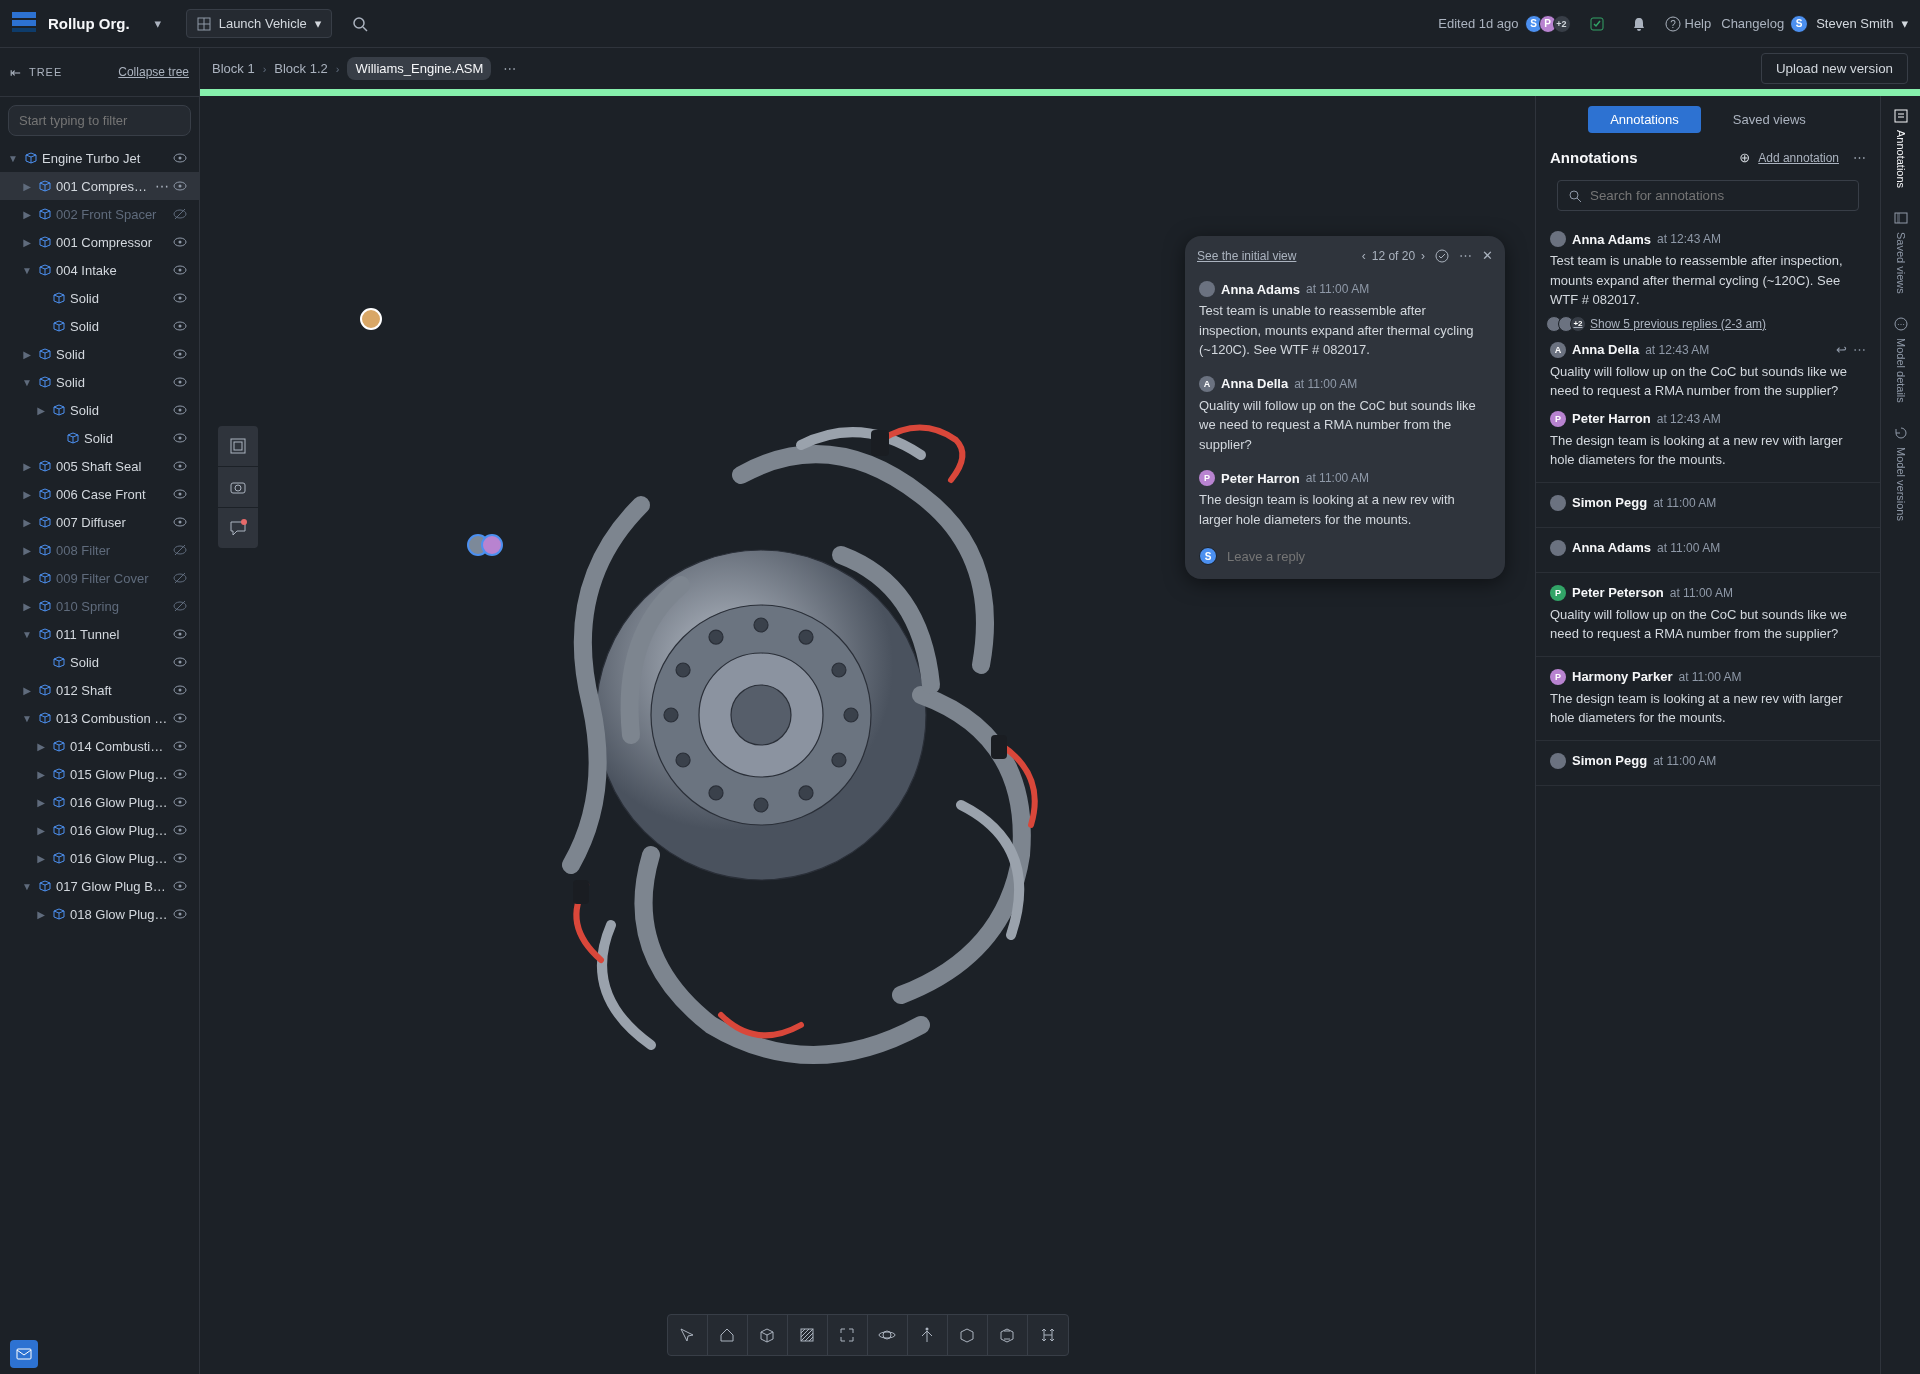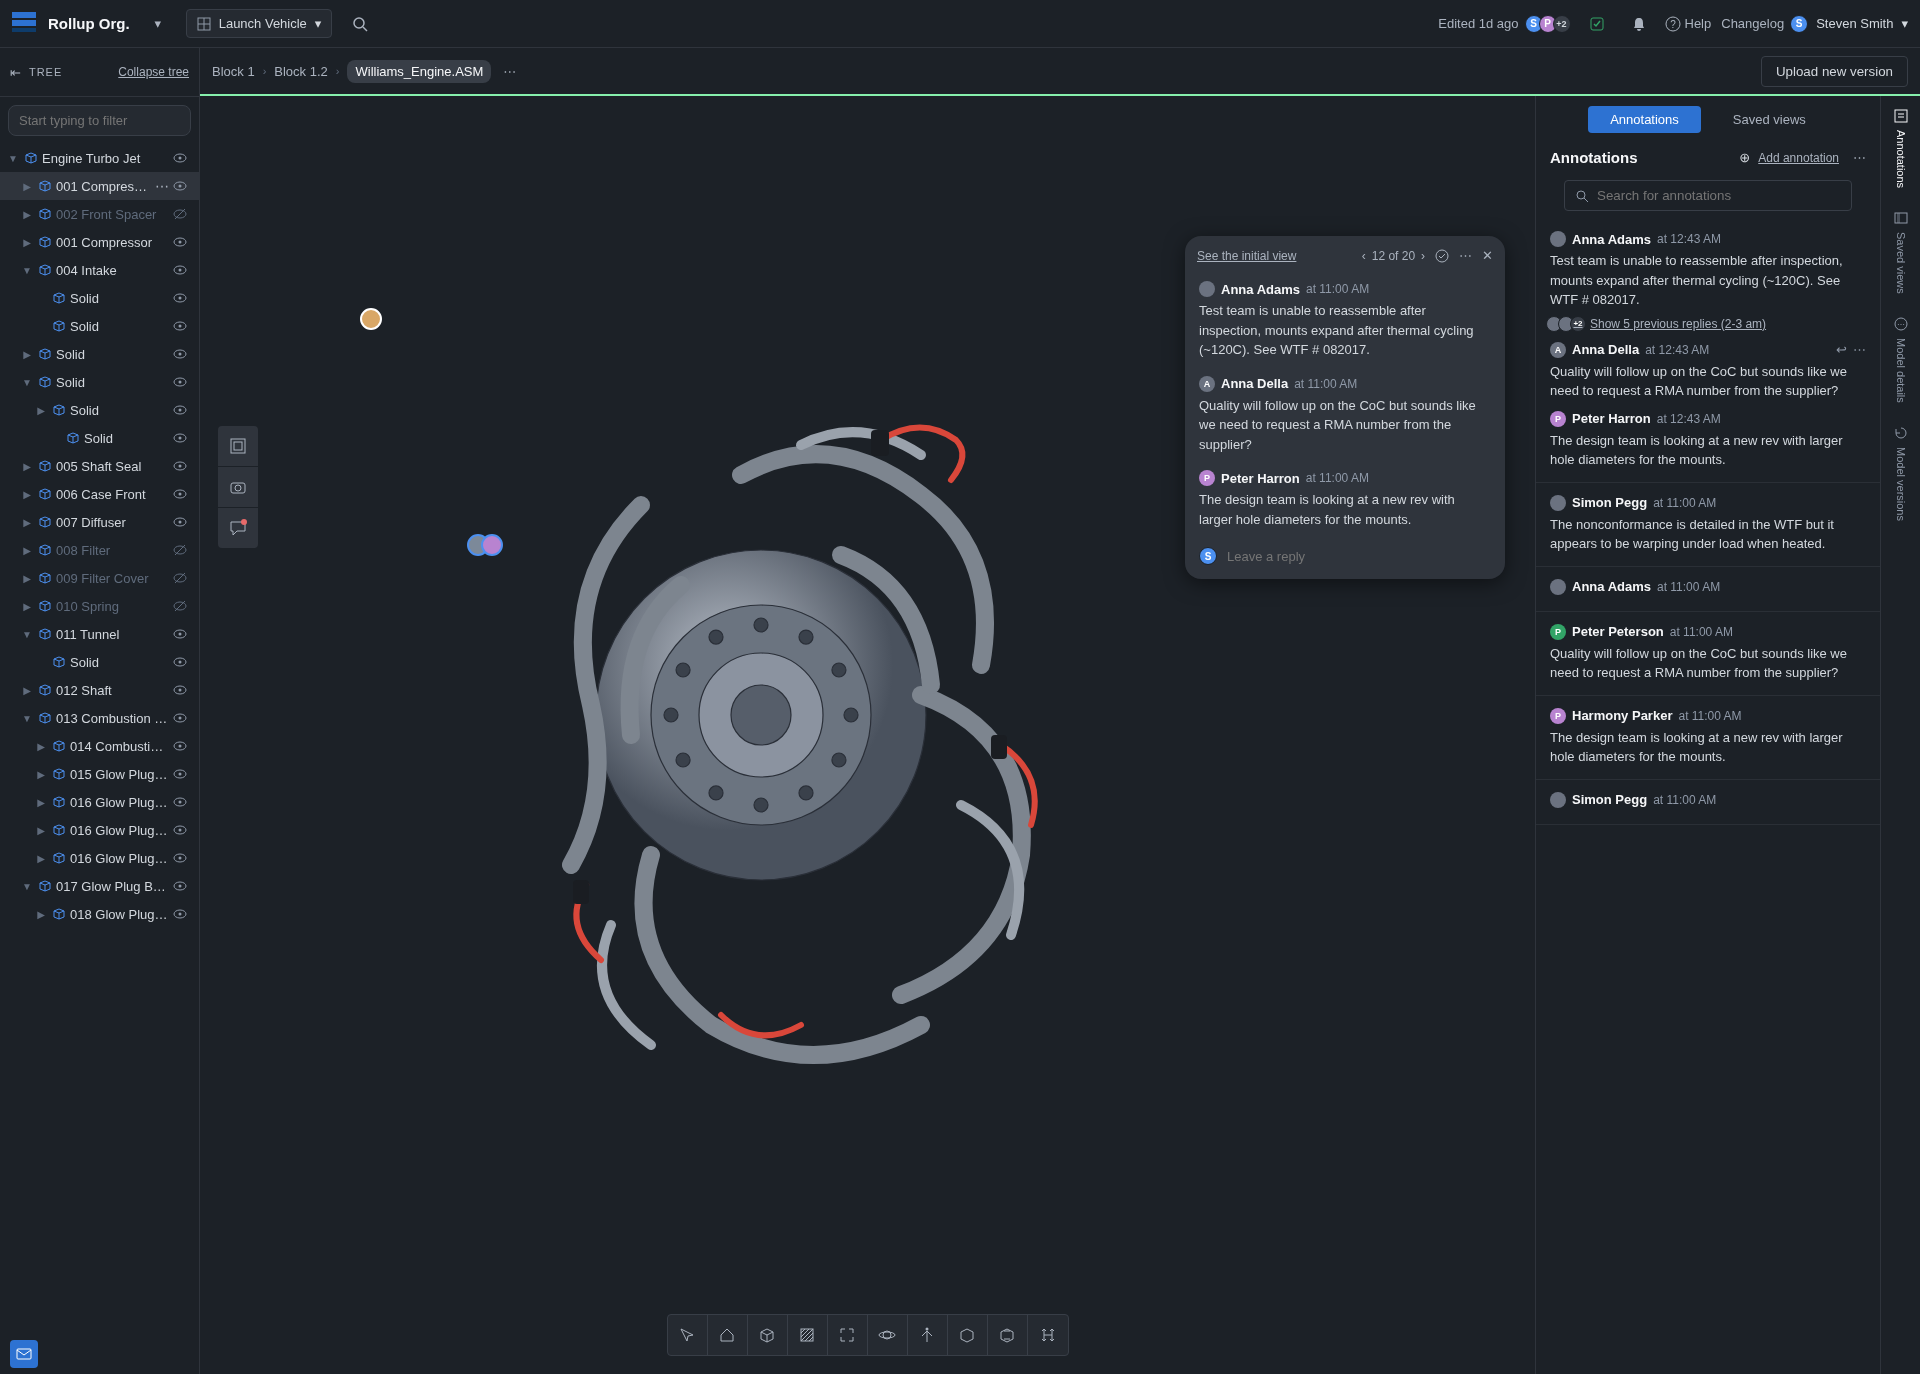--- a/index.html
+++ b/index.html
@@ -57,21 +57,21 @@
 .tree-item.sel{ background:#2f343c;}
 .tree-item .chev{ width:14px; text-align:center; color:#5f6b7c; font-size:10px;}
 .tree-item .bx{ width:14px; height:14px; color:#4c90f0; flex-shrink:0;}
 .tree-item .nm{ flex:1; white-space:nowrap; overflow:hidden; text-overflow:ellipsis; font-size:13px;}
 .tree-item .eye{ width:18px; color:#5f6b7c; font-size:12px; text-align:center;}
 .tree-item .more{ color:#abb3bf; font-size:14px;}
 .mail-btn{ position:absolute; left:10px; bottom:4px; width:28px; height:28px; background:#2d72d2; border-radius:4px; display:flex; align-items:center; justify-content:center; color:#fff;}
 
 
 .main { flex:1; display:flex; flex-direction:column; min-width:0; position:relative; background:#1c2127;}
-.breadcrumb-bar { height:48px; display:flex; align-items:center; padding:0 12px; gap:8px; border-bottom:2px solid #86efac;}
+.breadcrumb-bar { height:48px; display:flex; align-items:center; padding:0 12px; gap:8px; border-bottom:7px solid #86efac;}
 .crumb{ color:#abb3bf; cursor:pointer;}
 .crumb.active{ background:#383e47; padding:4px 8px; border-radius:8px; color:#f6f7f9;}
 .chev-sep{ color:#5f6b7c; font-size:11px;}
 .crumb-more{ color:#abb3bf; padding:0 4px; cursor:pointer;}
 .upload-btn{ margin-left:auto; background:transparent; border:1px solid #383e47; border-radius:4px; padding:7px 14px; color:#d3d8de; cursor:pointer;}
 .viewer-wrap{ flex:1; display:flex; min-height:0;}
 .viewer{ flex:1; position:relative; background:#1c2127; overflow:hidden;}
 .engine { position:absolute; left:45%; top:50%; transform:translate(-50%,-50%); width:610px; height:700px; }
 
 
@@ -105,21 +105,21 @@
 .pin-group .pin{ position:relative; margin-left:-8px;}
 
 
 .anno-panel{ width:345px; border-left:1px solid #2f343c; display:flex; flex-direction:column; background:#1c2127;}
 .anno-tabs{ display:flex; gap:10px; padding:10px; justify-content:center;}
 .anno-tab{ padding:6px 22px; border-radius:4px; cursor:pointer; color:#abb3bf;}
 .anno-tab.active{ background:#2d72d2; color:#fff;}
 .anno-head{ display:flex; align-items:center; padding:6px 14px; gap:8px;}
 .anno-head .title{ font-size:15px; font-weight:600; flex:1; color:#f6f7f9;}
 .add-link{ text-decoration:underline; color:#abb3bf; cursor:pointer; font-size:12px;}
-.anno-search{ margin:8px 28px;}
+.anno-search{ margin:8px 21px;}
 .anno-search-inner{ display:flex; align-items:center; gap:8px; background:transparent; border:1px solid #383e47; border-radius:4px; padding:7px 10px;}
 .anno-search-inner input{ flex:1; background:transparent; border:none; color:#d3d8de; outline:none;}
 .anno-list{ flex:1; overflow-y:auto;}
 .anno{ padding:12px 14px; border-bottom:1px solid #2a2f36;}
 .anno .hdr{ display:flex; align-items:center; gap:6px; margin-bottom:4px;}
 .anno .av{ width:16px;height:16px;border-radius:50%;display:flex;align-items:center;justify-content:center;font-size:9px;font-weight:700;color:#fff;}
 .anno .name{ font-weight:600; color:#f6f7f9;}
 .anno .time{ color:#8f99a8; font-size:12px;}
 .anno .body{ color:#d3d8de; line-height:1.5; margin-left:0;}
 .anno .replies-link{ text-decoration:underline; color:#abb3bf; font-size:12px; margin-top:6px; display:flex; align-items:center; gap:4px;}
@@ -846,21 +846,20 @@
                   </div>
                   <div class="body">The design team is looking at a new rev with larger hole diameters for the mounts.</div>
                 </div>
               </div>
               <div class="anno">
                 <div class="hdr">
                   <div class="av" style="background:#6b7280"></div>
                   <span class="name">Simon Pegg</span>
                   <span class="time">at 11:00 AM</span>
                 </div>
-                <div class="body">The nonconformance is detailed in the WTF but it appears to be warping under load when heated.</div>
               </div>
               <div class="anno">
                 <div class="hdr">
                   <div class="av" style="background:#6b7280"></div>
                   <span class="name">Anna Adams</span>
                   <span class="time">at 11:00 AM</span>
                 </div>
               </div>
               <div class="anno">
                 <div class="hdr">

